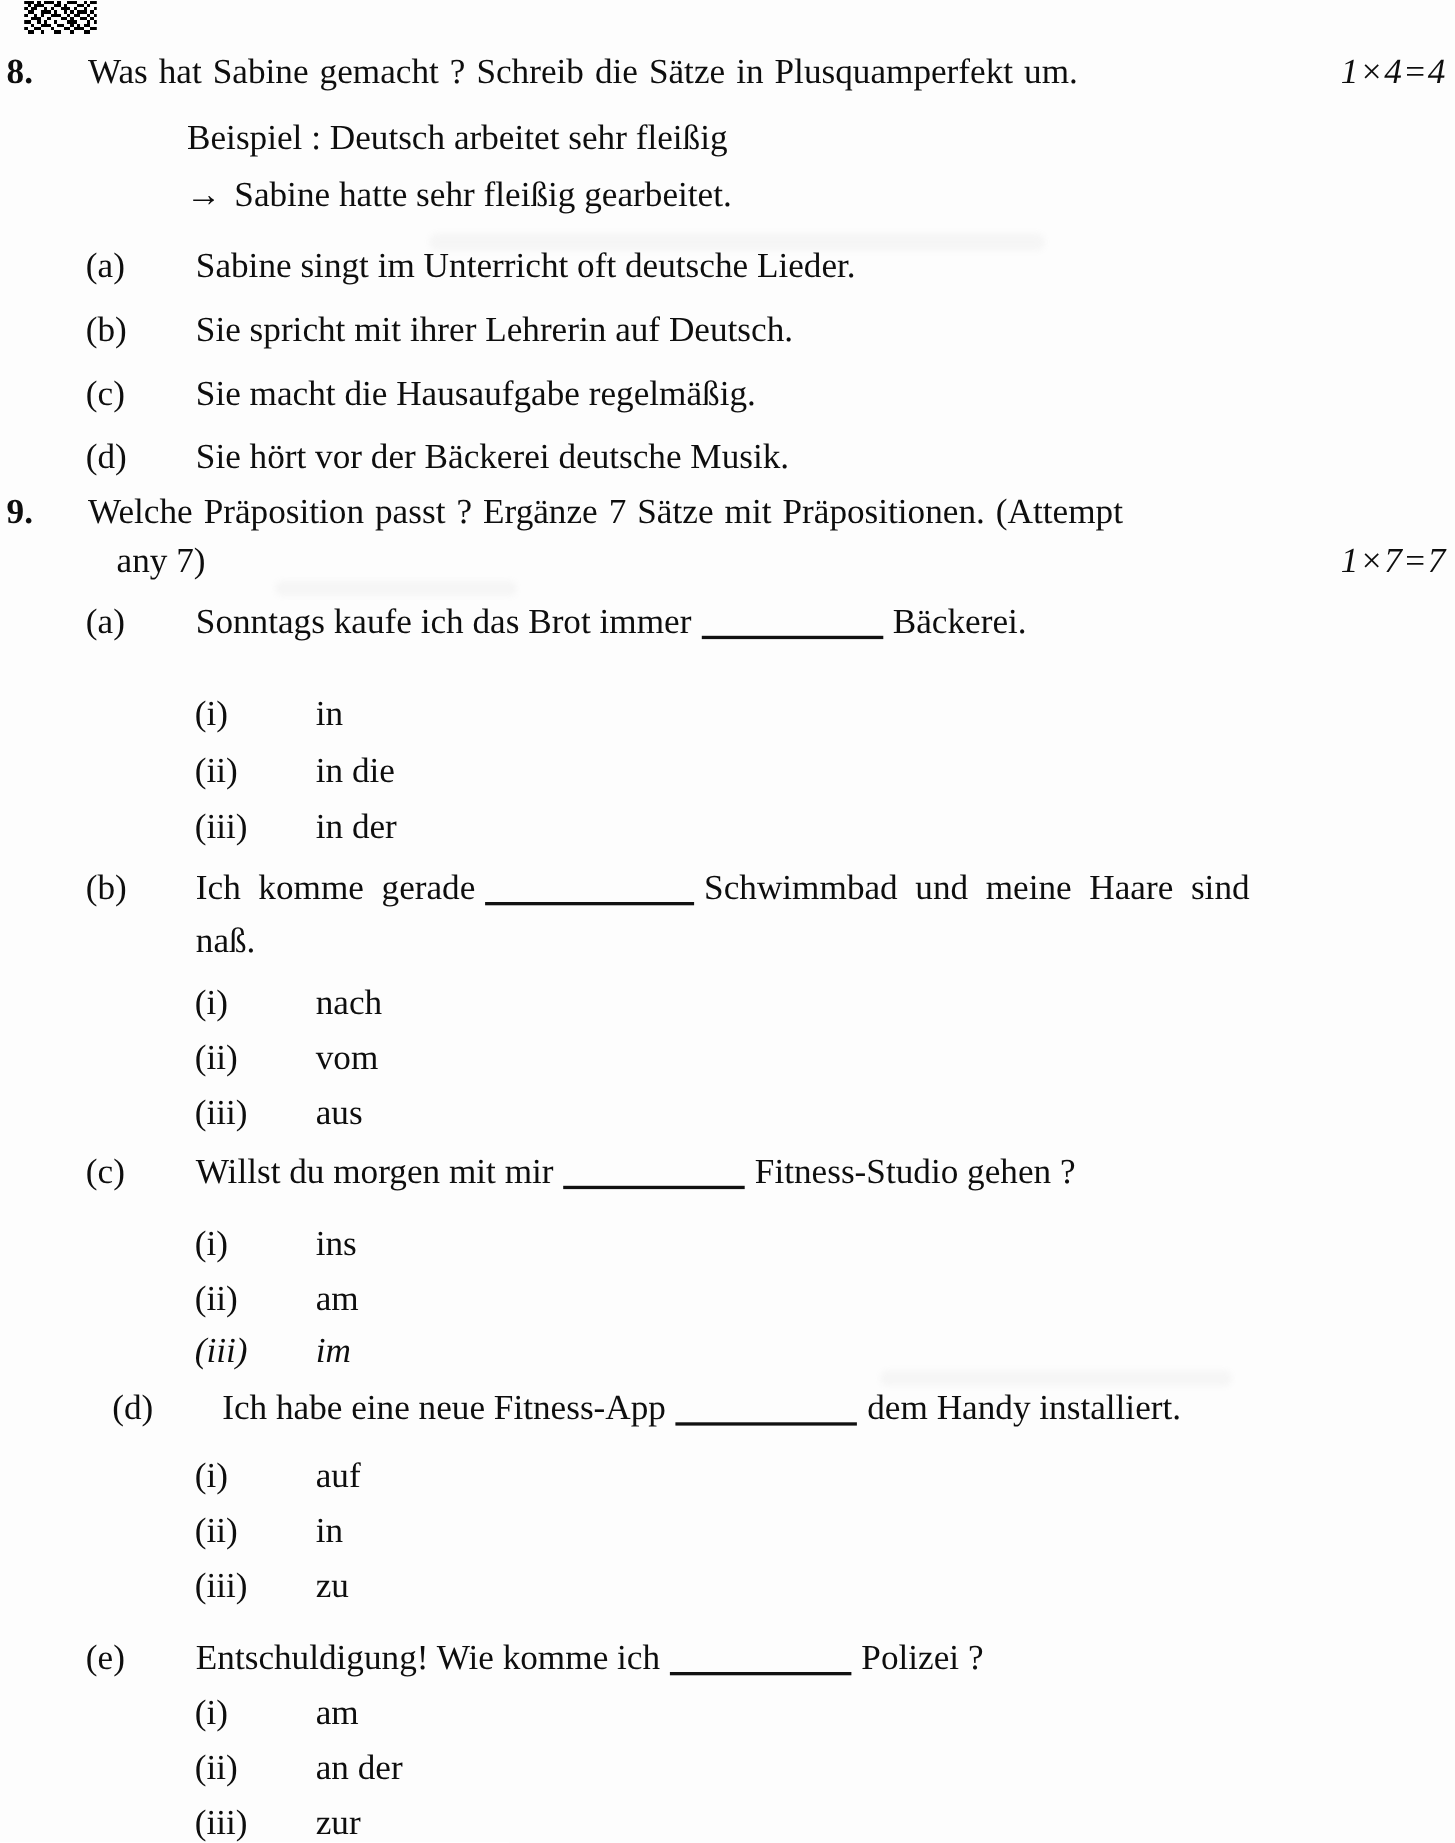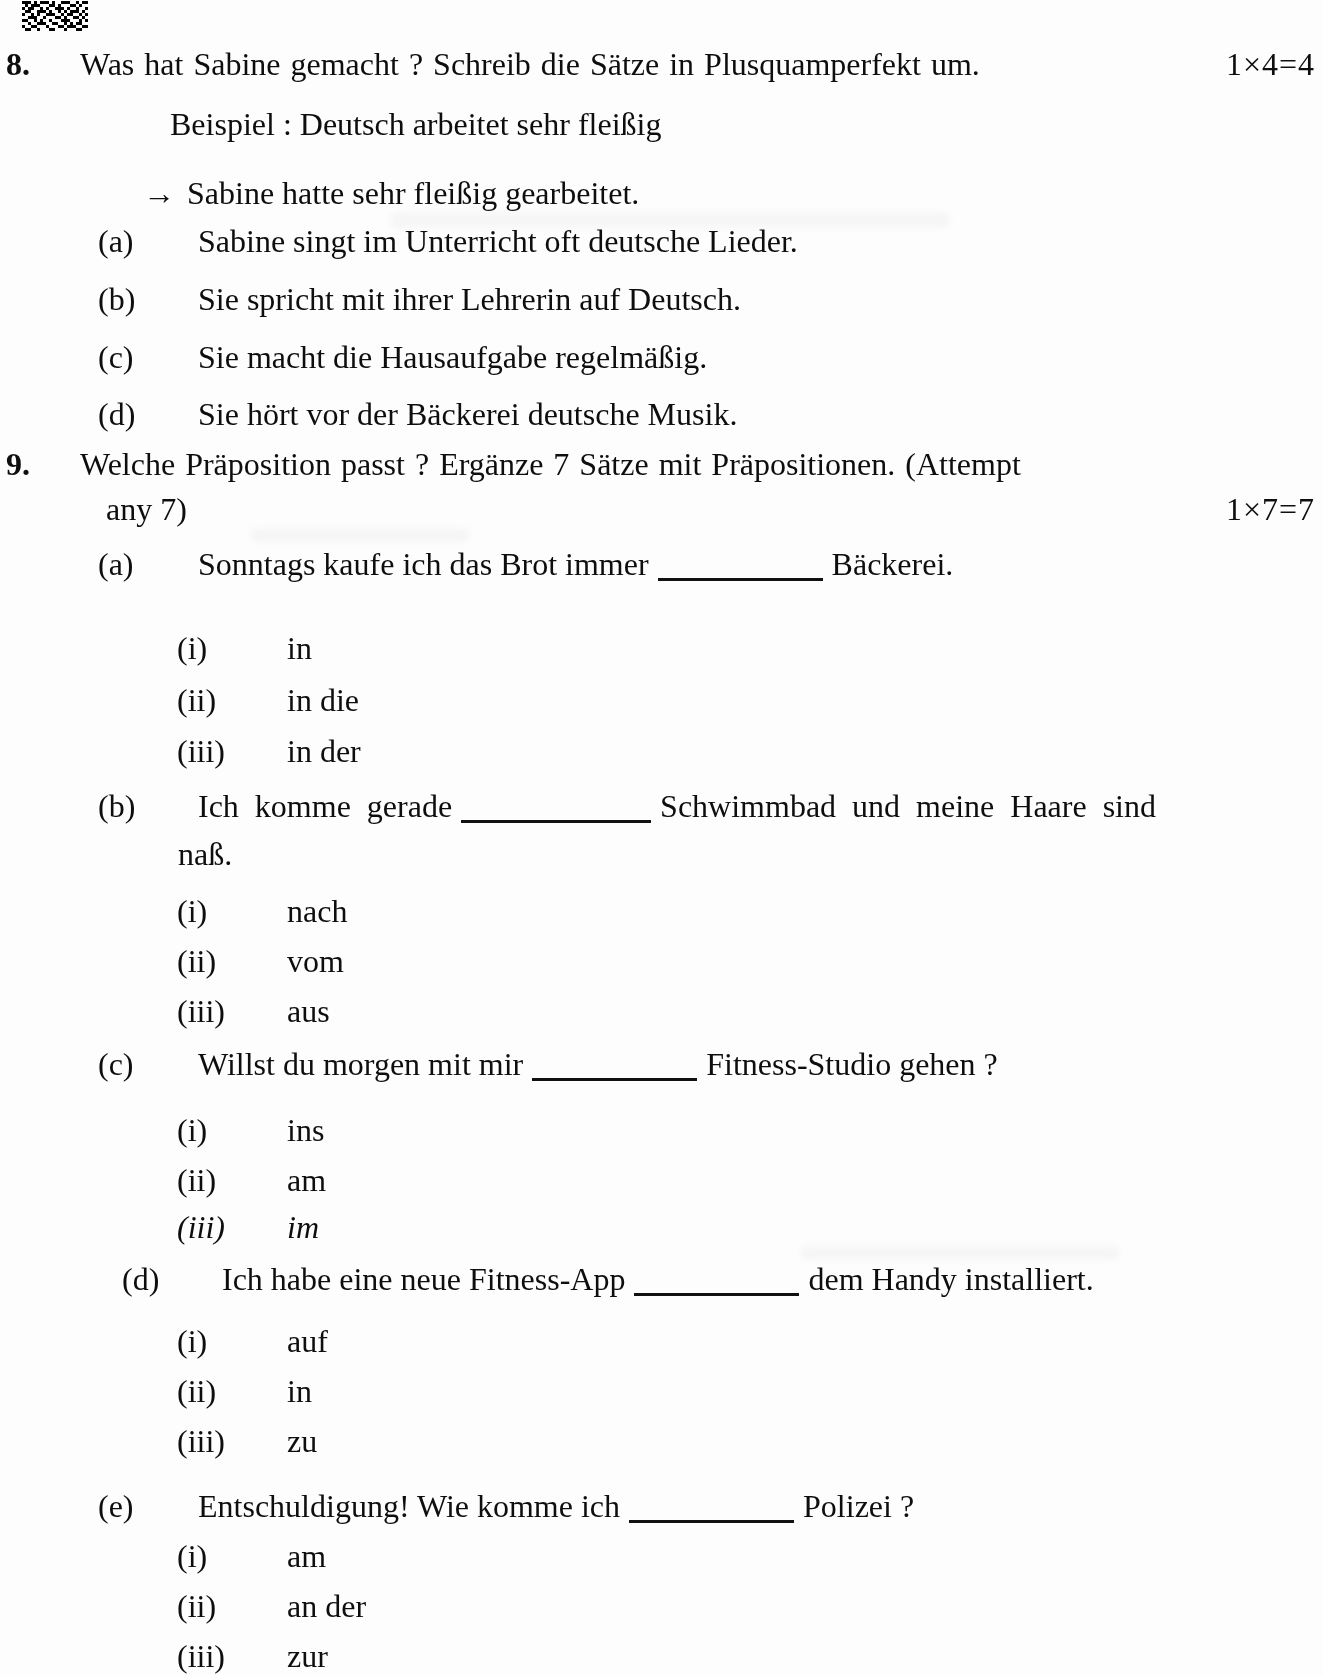--- a/index.html
+++ b/index.html
@@ -8,22 +8,22 @@
     width:1323px; height:1675px;
     background:#fdfdfd;
     color:#0e0e0e;
     font-family:"Liberation Serif","DejaVu Serif",serif;
     font-size:32px;
     overflow:hidden;
   }
   .row { position:absolute; left:0; right:0; white-space:nowrap; line-height:40px; }
   .qrow { display:flex; align-items:baseline; padding-left:6px; padding-right:8px; }
   .qnum { font-weight:700; width:74px; flex:none; }
-  .marks { margin-left:auto; letter-spacing:1px;text-align:center; }
-  .subrow { padding-left:98px; }
+  .marks { margin-left:auto; font-style:italic; letter-spacing:1px;text-align:center; }
+  .subrow { padding-left:78px; }
   .sublabel { display:inline-block; width:100px; }
   .optrow { padding-left:177px; }
   .optlabel { display:inline-block; width:110px; }
   .blank {
     display:inline-block; width:165px; height:0.85em;
     border-bottom:3px solid #111; margin:0 9px; vertical-align:-6px;
   }
   .blank.wide { width:190px; }
   .ws2 { word-spacing:2px; }
   .ws8 { word-spacing:8px; }
@@ -58,21 +58,21 @@
 
   <div class="row qrow" style="top:44px;">
     <span class="qnum">8.</span>
     <span class="qtext ws2">Was hat Sabine gemacht ? Schreib die Sätze in Plusquamperfekt um.</span>
     <span class="marks">1×4=4</span>
   </div>
 
   <div class="row" style="top:104px; left:170px;">
     <span>Beispiel : Deutsch arbeitet sehr fleißig</span>
   </div>
-  <div class="row" style="top:156px; left:143px;margin-top:17px;">
+  <div class="row" style="top:156px; left:169px;">
     <span class="arrow">→</span><span>Sabine hatte sehr fleißig gearbeitet.</span>
   </div>
 
   <div class="row subrow" style="top:221px;">
     <span class="sublabel">(a)</span><span>Sabine singt im Unterricht oft deutsche Lieder.</span>
   </div>
   <div class="row subrow" style="top:279px;">
     <span class="sublabel">(b)</span><span>Sie spricht mit ihrer Lehrerin auf Deutsch.</span>
   </div>
   <div class="row subrow" style="top:337px;">

